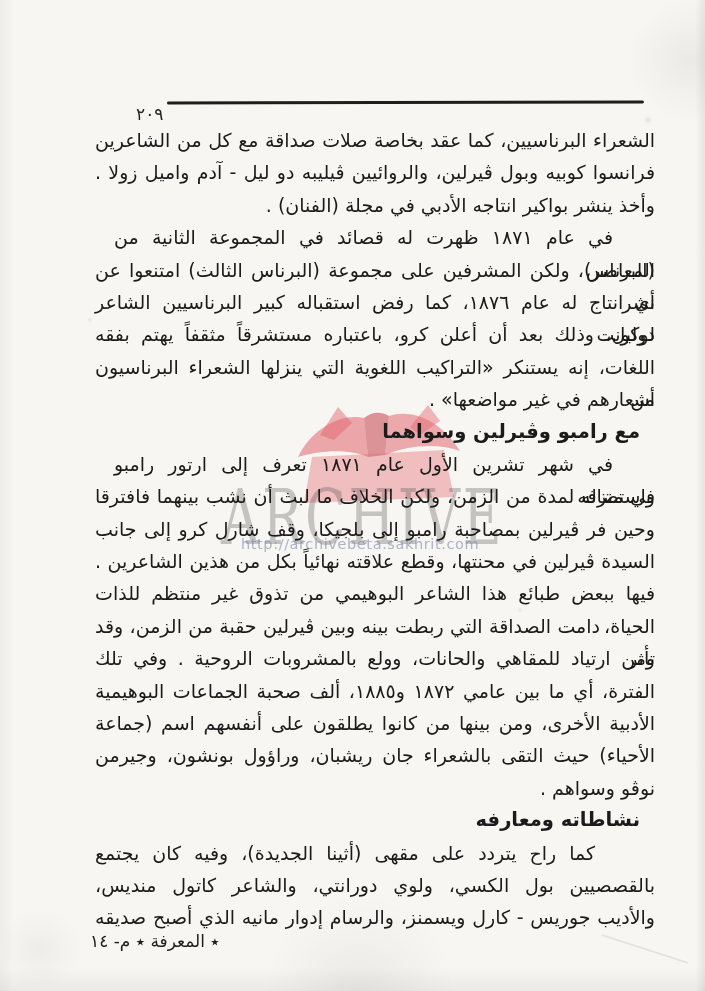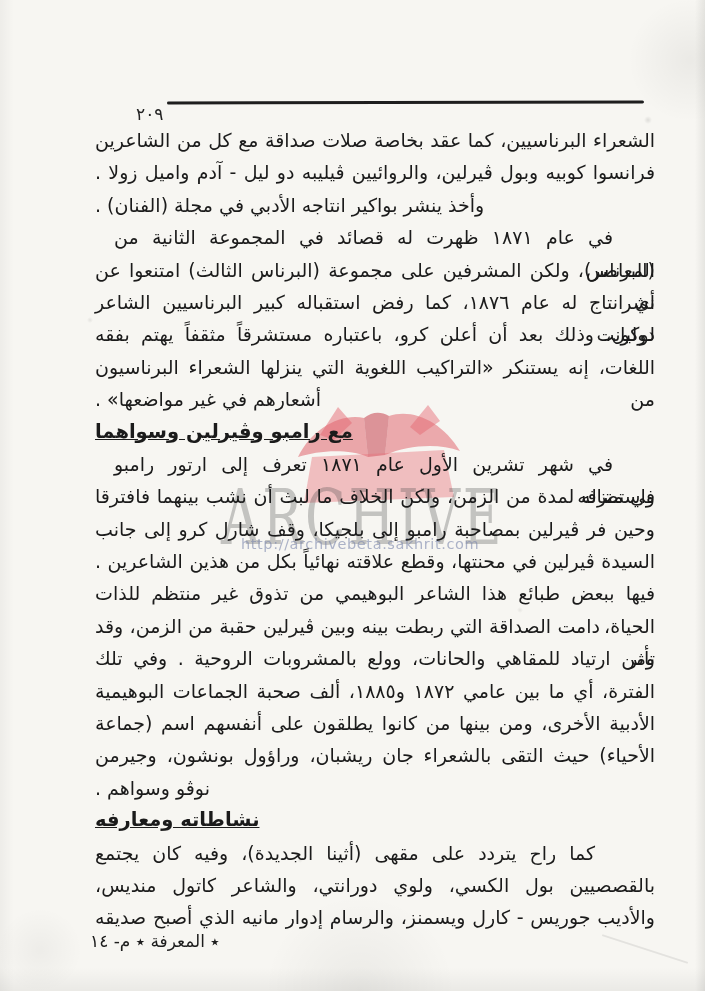--- a/index.html
+++ b/index.html
@@ -34,27 +34,27 @@
     position:absolute;top:101px;left:167px;width:477px;height:2.5px;
     background:#1e1e1e;transform:rotate(-0.12deg);border-radius:2px;
   }
   .textblock{
     position:absolute;top:124px;left:95px;width:560px;
     direction:rtl;z-index:2;
   }
   .ln{
     height:32.4px;line-height:32.4px;font-size:19px;
     white-space:normal;overflow:visible;
-    text-align:left;
+    text-align:right;
   }
   .j{ text-align:justify; text-align-last:justify; }
   .i1{ text-indent:42px;margin-left:19px; }
   .i2{ text-indent:55px; }
   .i3{ text-indent:60px; }
-  .h{ font-weight:bold; text-indent:15px; font-size:19.5px;text-decoration:underline; }
+  .h{ font-weight:bold; text-indent:15px; font-size:19.5px; }
   .footer{
     position:absolute;top:931px;left:90px;
     direction:rtl;font-size:17px;color:#1d1d1d;z-index:2;
     letter-spacing:.5px;
   }
   
   .wm{ position:absolute;inset:0;z-index:1;pointer-events:none;border-radius:9px; }
   .wm-logo{ position:absolute;left:292px;top:403px;width:172px;height:106px; }
   .wm-title{
     position:absolute;left:221px;top:480px;

